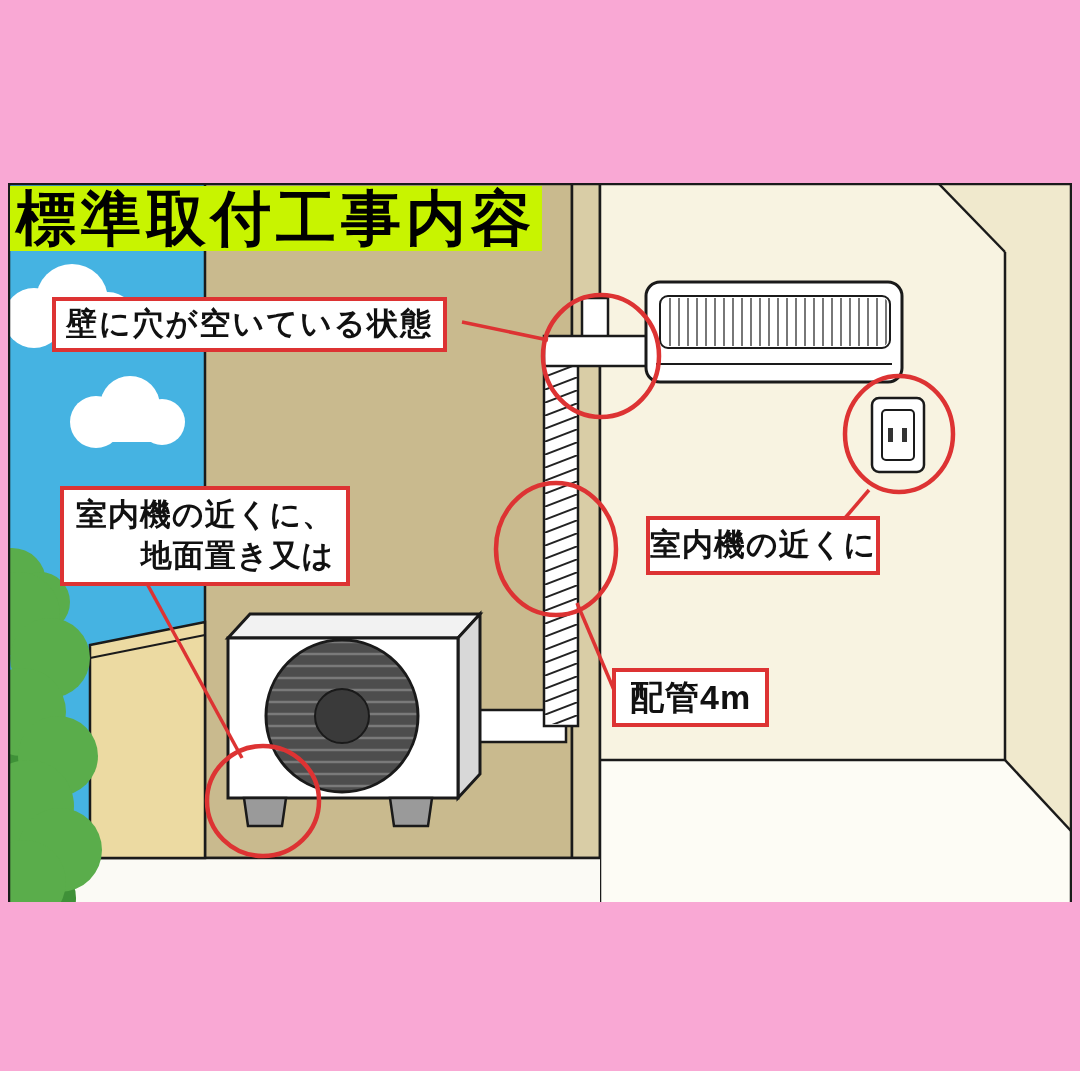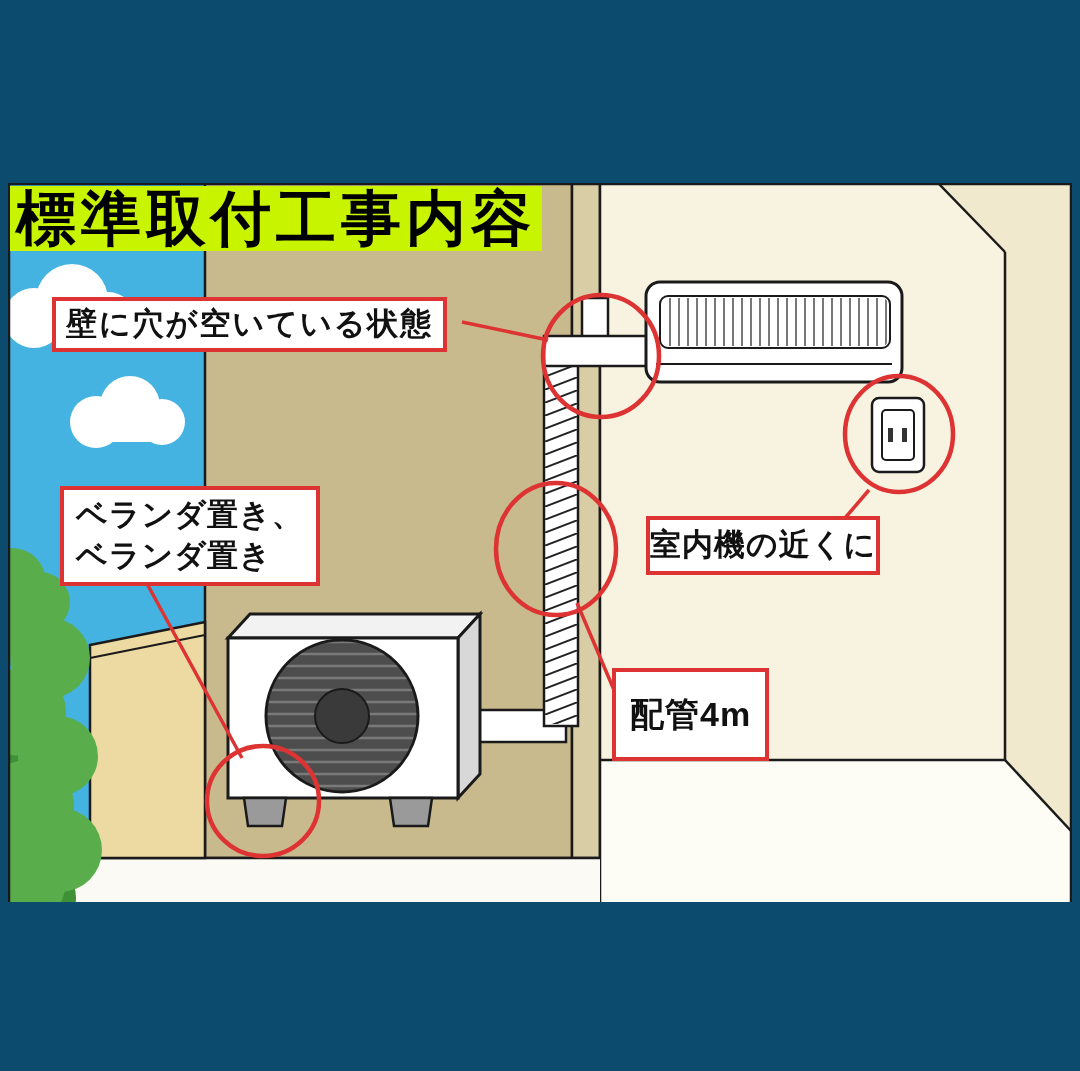--- a/index.html
+++ b/index.html
@@ -1,35 +1,35 @@
 <!DOCTYPE html>
 <html><head>
 <meta charset="utf-8">
 <style>
   html,body{margin:0;padding:0;background:#ffffff;}
   .page{
-    position:relative;width:1080px;height:1071px;background:#0c4a6e;
+    position:relative;width:1080px;height:1071px;background:#f9a8d4;
     overflow:hidden;font-family:"Liberation Sans", sans-serif;
   }
   .illo-svg{position:absolute;left:0;top:0;width:1080px;height:1071px;}
   .title{
     position:absolute;left:10px;top:186px;
     background:#c8f400;color:#000;
     font-size:60px;font-weight:900;letter-spacing:5px;
     line-height:1.05;padding:1px 6px;white-space:nowrap;
   }
   .callout{
     position:absolute;background:#ffffff;border:4px solid #dd3333;
     color:#111;font-weight:800;line-height:1.32;white-space:nowrap;
   }
-  .callout span{display:block;}
+  .callout span{display:block;text-align:right;}
   .co-wall-hole{left:52px;top:297px;font-size:31px;letter-spacing:2px;padding:3px 10px;}
   .co-placement{left:60px;top:486px;font-size:31px;letter-spacing:1px;padding:5px 12px;}
   .co-outlet{left:646px;top:516px;font-size:31px;letter-spacing:1px;padding:5px 0;}
-  .co-piping{left:612px;top:668px;font-size:34px;letter-spacing:1px;padding:20px 14px;}
+  .co-piping{left:612px;top:668px;font-size:34px;letter-spacing:1px;padding:3px 14px;}
 </style>
 </head>
 <body>
 
 <div class="page">
 
   <svg class="illo-svg" viewBox="0 0 1080 1071">
     <defs>
       <clipPath id="illo-clip">
           <rect x="8" y="183" width="1064" height="719"></rect>
@@ -165,22 +165,22 @@
     </g>
   </svg>
 
   <div class="title">標準取付工事内容</div>
 
   <div class="callout co-wall-hole">
     <span>壁に穴が空いている状態</span>
   </div>
 
   <div class="callout co-placement">
-    <span>ベランダ置き、</span>
-    <span>ベランダ置き</span>
+    <span>室内機の近くに、</span>
+    <span>地面置き又は</span>
   </div>
 
   <div class="callout co-outlet">
     <span>室内機の近くに</span>
   </div>
 
   <div class="callout co-piping">
     <span>配管4m</span>
   </div>
 

